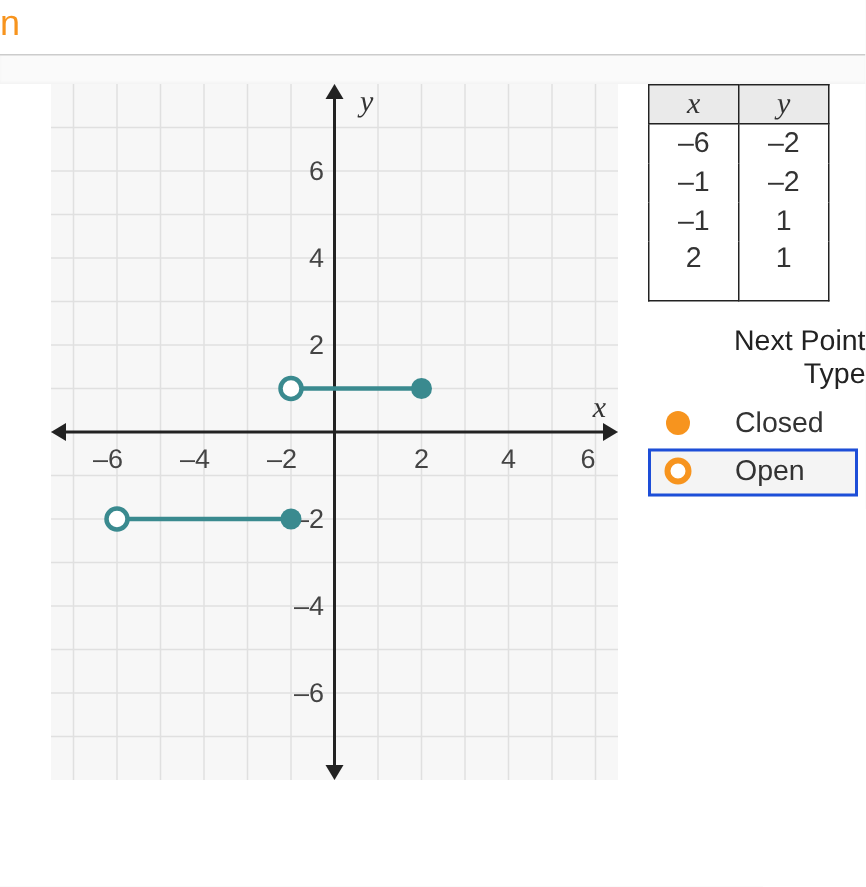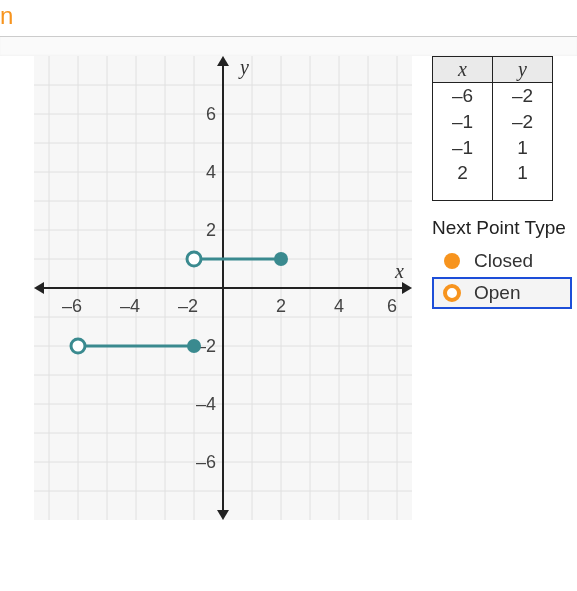--- a/index.html
+++ b/index.html
@@ -62,30 +62,30 @@
   table.data td {
     border-left: 1px solid #222;
     border-right: 1px solid #222;
     border-top: none;
     border-bottom: none;
   }
   table.data tr.lastrow td { height: 40px; vertical-align: top; border-bottom:1px solid #222;}
   .npt-label {
     font-size: 19px;
     color: #222;
-    margin: 16px 0 6px 0;
-    text-align: left;
+    margin: 16px 0 6px 14px;
+    text-align: right;
   }
   .pt-options {
     width: 140px;
   }
   .pt-row {
     display: flex;
-    align-items: center;
-    gap: 12px;
+    align-items: flex-start;
+    gap: 28px;
     padding: 3px 8px;
     font-size: 19px;
     color: #333;
     cursor: pointer;
     border: 2px solid transparent;
   }
   .pt-row.selected {
     border: 2px solid #1d4ed8;
     background: #f4f4f4;
   }

